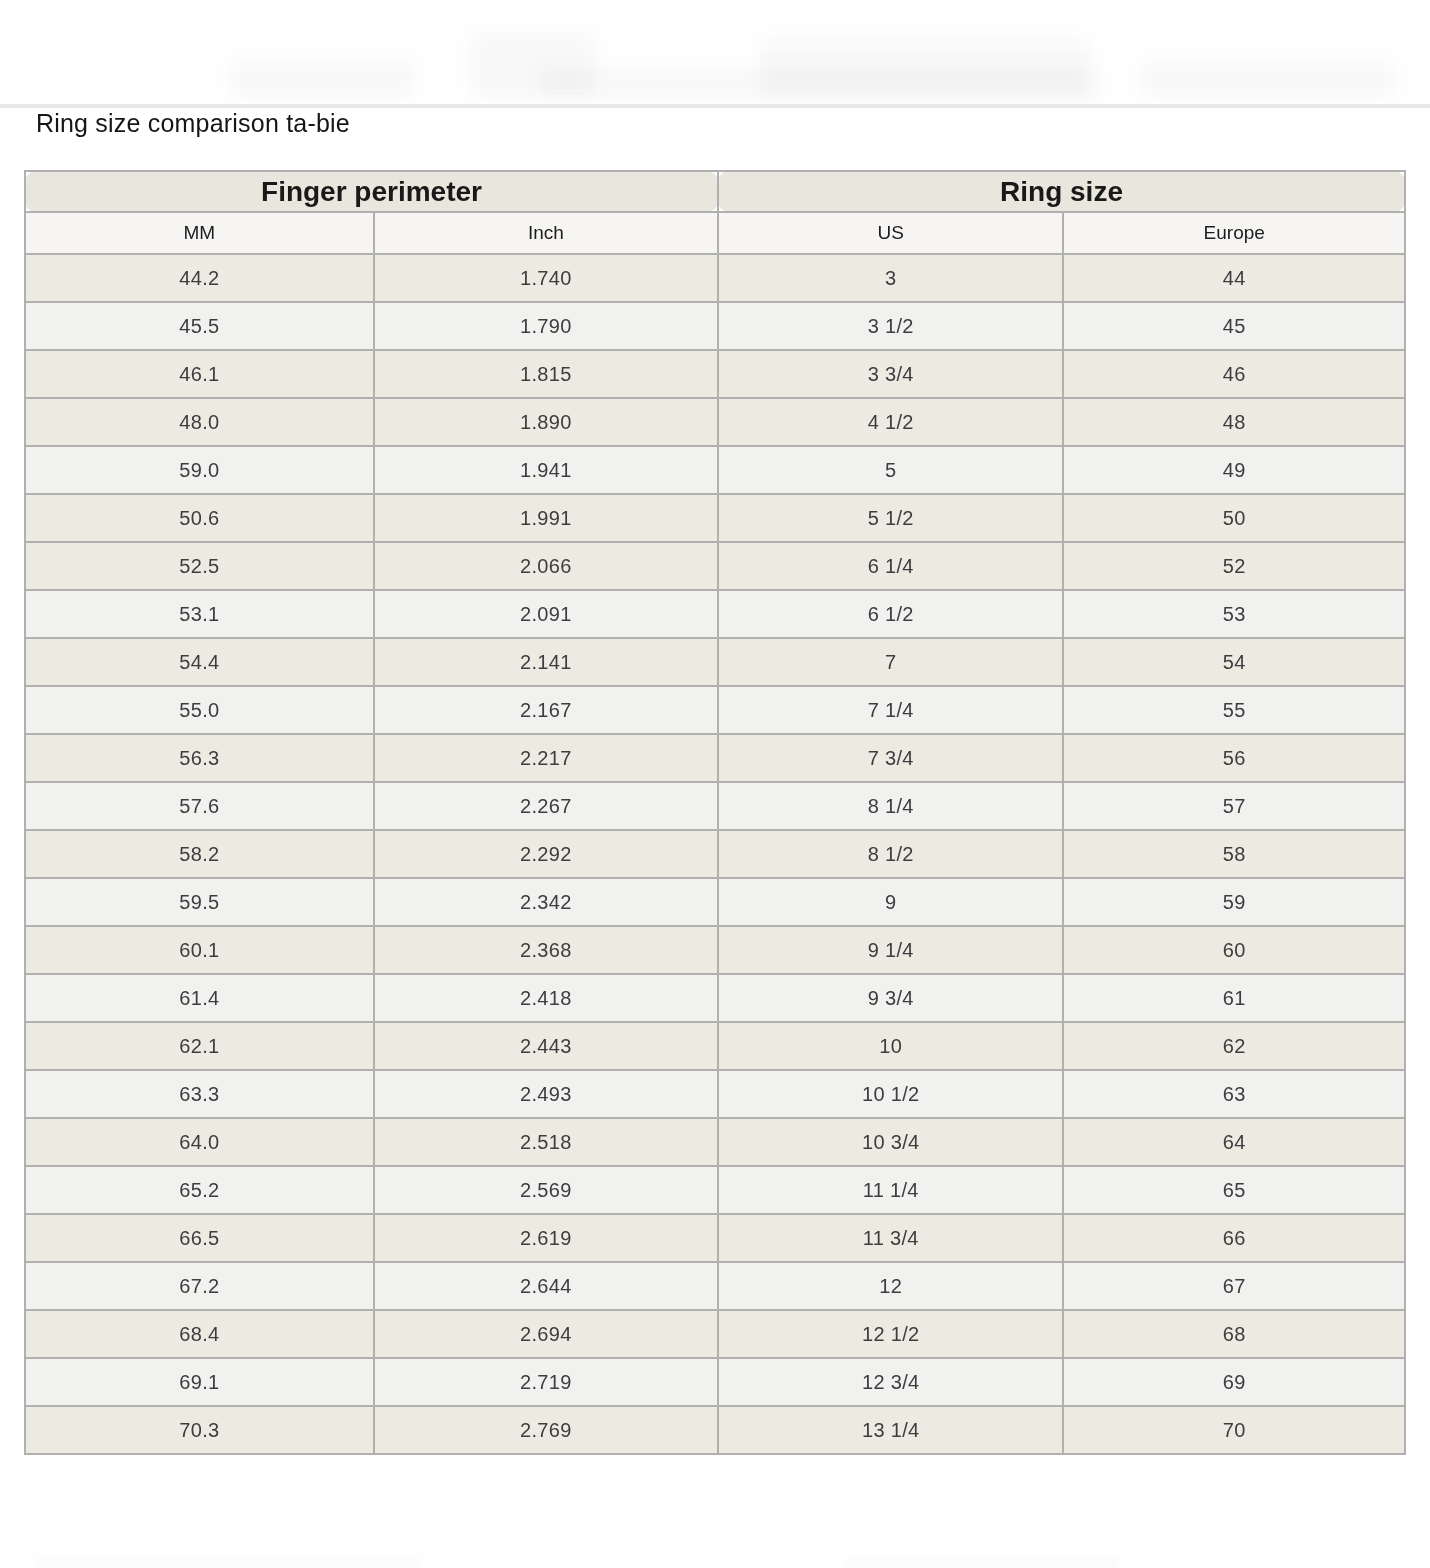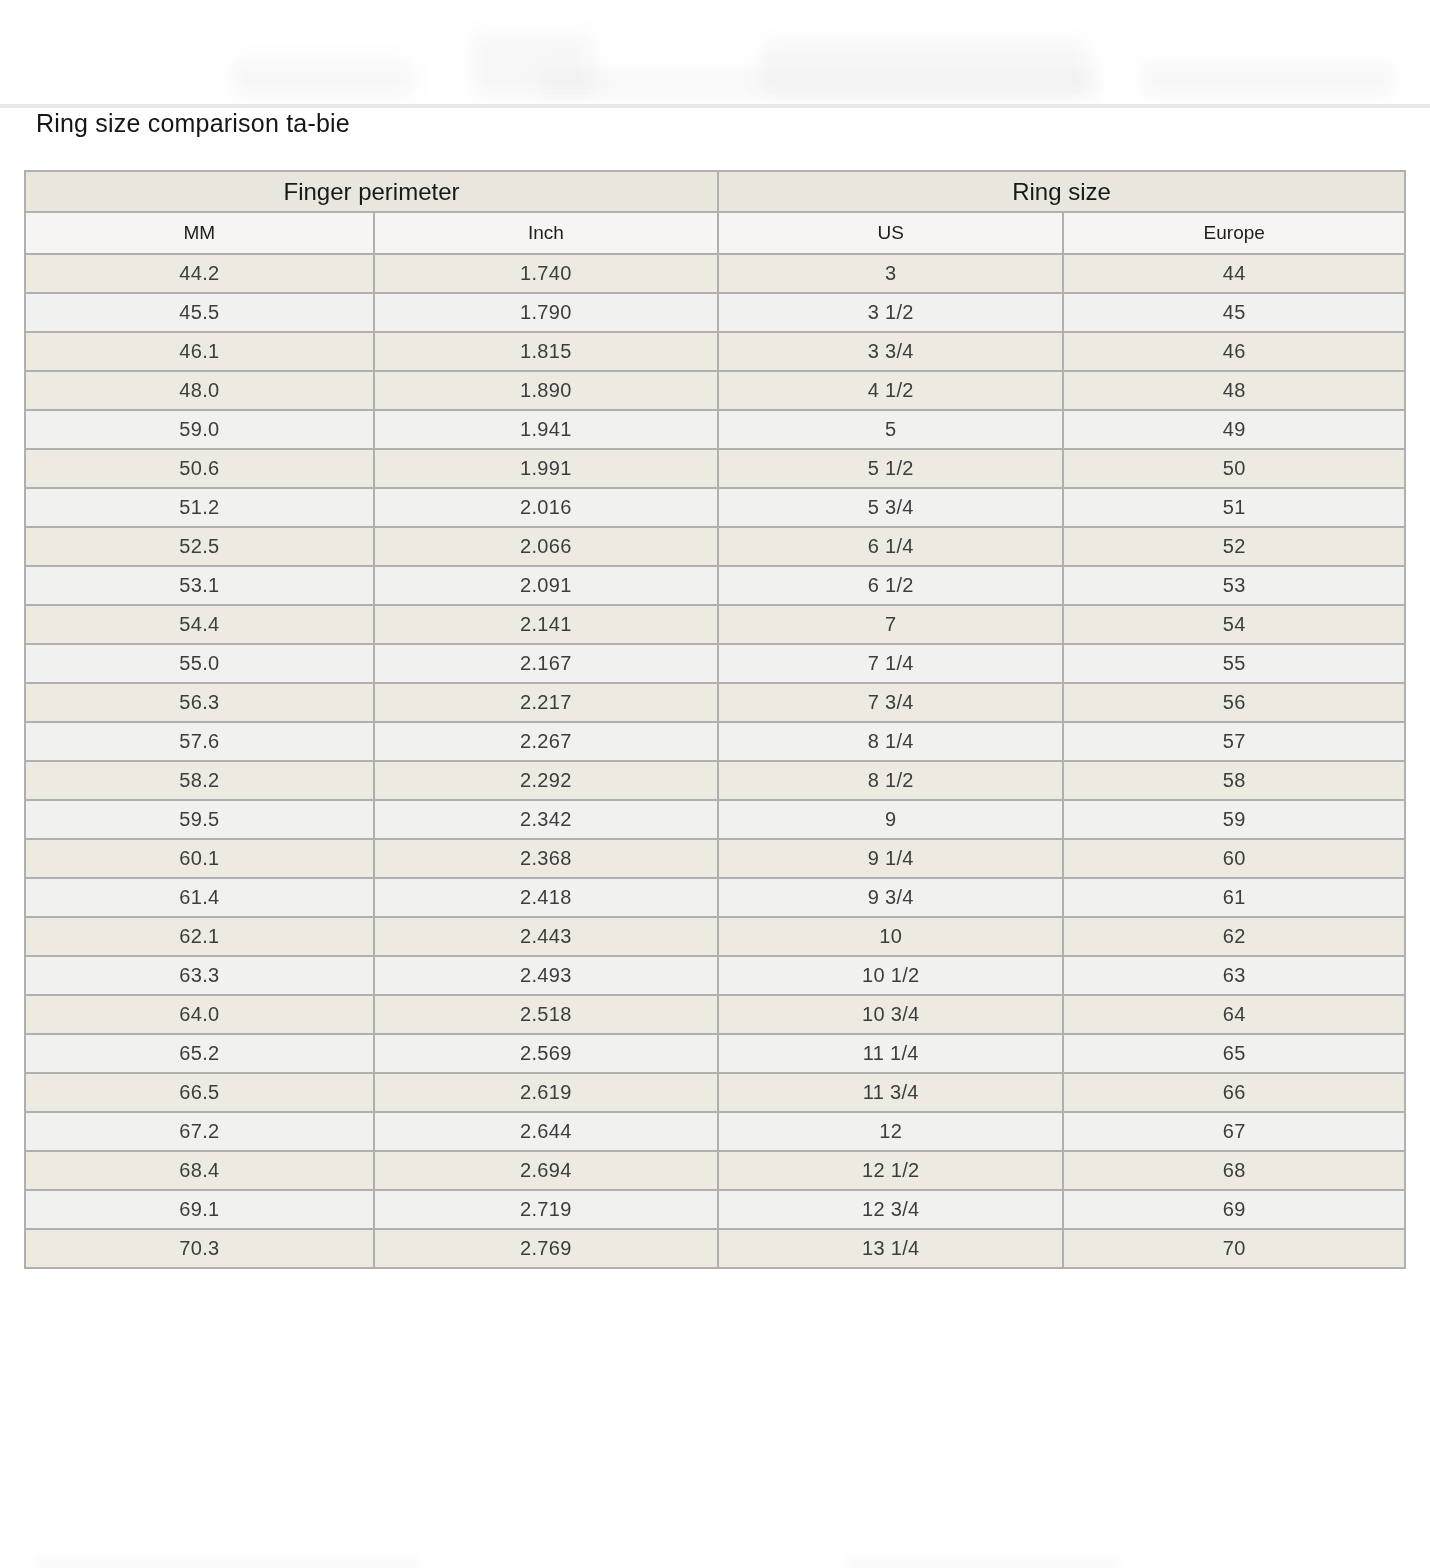--- a/index.html
+++ b/index.html
@@ -60,33 +60,34 @@
     border: 2px solid var(--border-color, #b0b0b0);
     text-align: center;
     vertical-align: middle;
     padding: 0;
     overflow: hidden;
     white-space: nowrap;
   }
   tr.group-row th {
     height: 39px;
     background: var(--header-beige, #e9e6de);
-    font-size: 24px;
-    font-weight: 400;
+    font-size: 28px;
+    font-weight: 700;
     color: #191919;
+    border-radius: 11px;
   }
   tr.sub-row th {
     height: 40px;
     background: var(--subheader-bg, #f6f5f3);
     font-size: 19px;
     font-weight: 400;
     color: #1d1d1d;
   }
   tbody tr {
-    height: 39px;
+    height: 48px;
     margin-left: 22px;
   }
   tbody tr.row-odd td  { background: var(--row-beige, #edeae2); }
   tbody tr.row-even td { background: var(--row-light, #f1f1f0); }
   tbody td {
     font-size: 20px;
     font-weight: 400;
     color: var(--cell-text, #3d3d3d);
     letter-spacing: 0.3px;
   }
@@ -164,26 +165,20 @@
           <td>1.941</td>
           <td>5</td>
           <td>49</td>
         </tr>
         <tr class="row-odd">
           <td>50.6</td>
           <td>1.991</td>
           <td>5 1/2</td>
           <td>50</td>
         </tr>
-        <tr class="row-even">
-          <td>51.2</td>
-          <td>2.016</td>
-          <td>5 3/4</td>
-          <td>51</td>
-        </tr>
         <tr class="row-odd">
           <td>52.5</td>
           <td>2.066</td>
           <td>6 1/4</td>
           <td>52</td>
         </tr>
         <tr class="row-even">
           <td>53.1</td>
           <td>2.091</td>
           <td>6 1/2</td>

